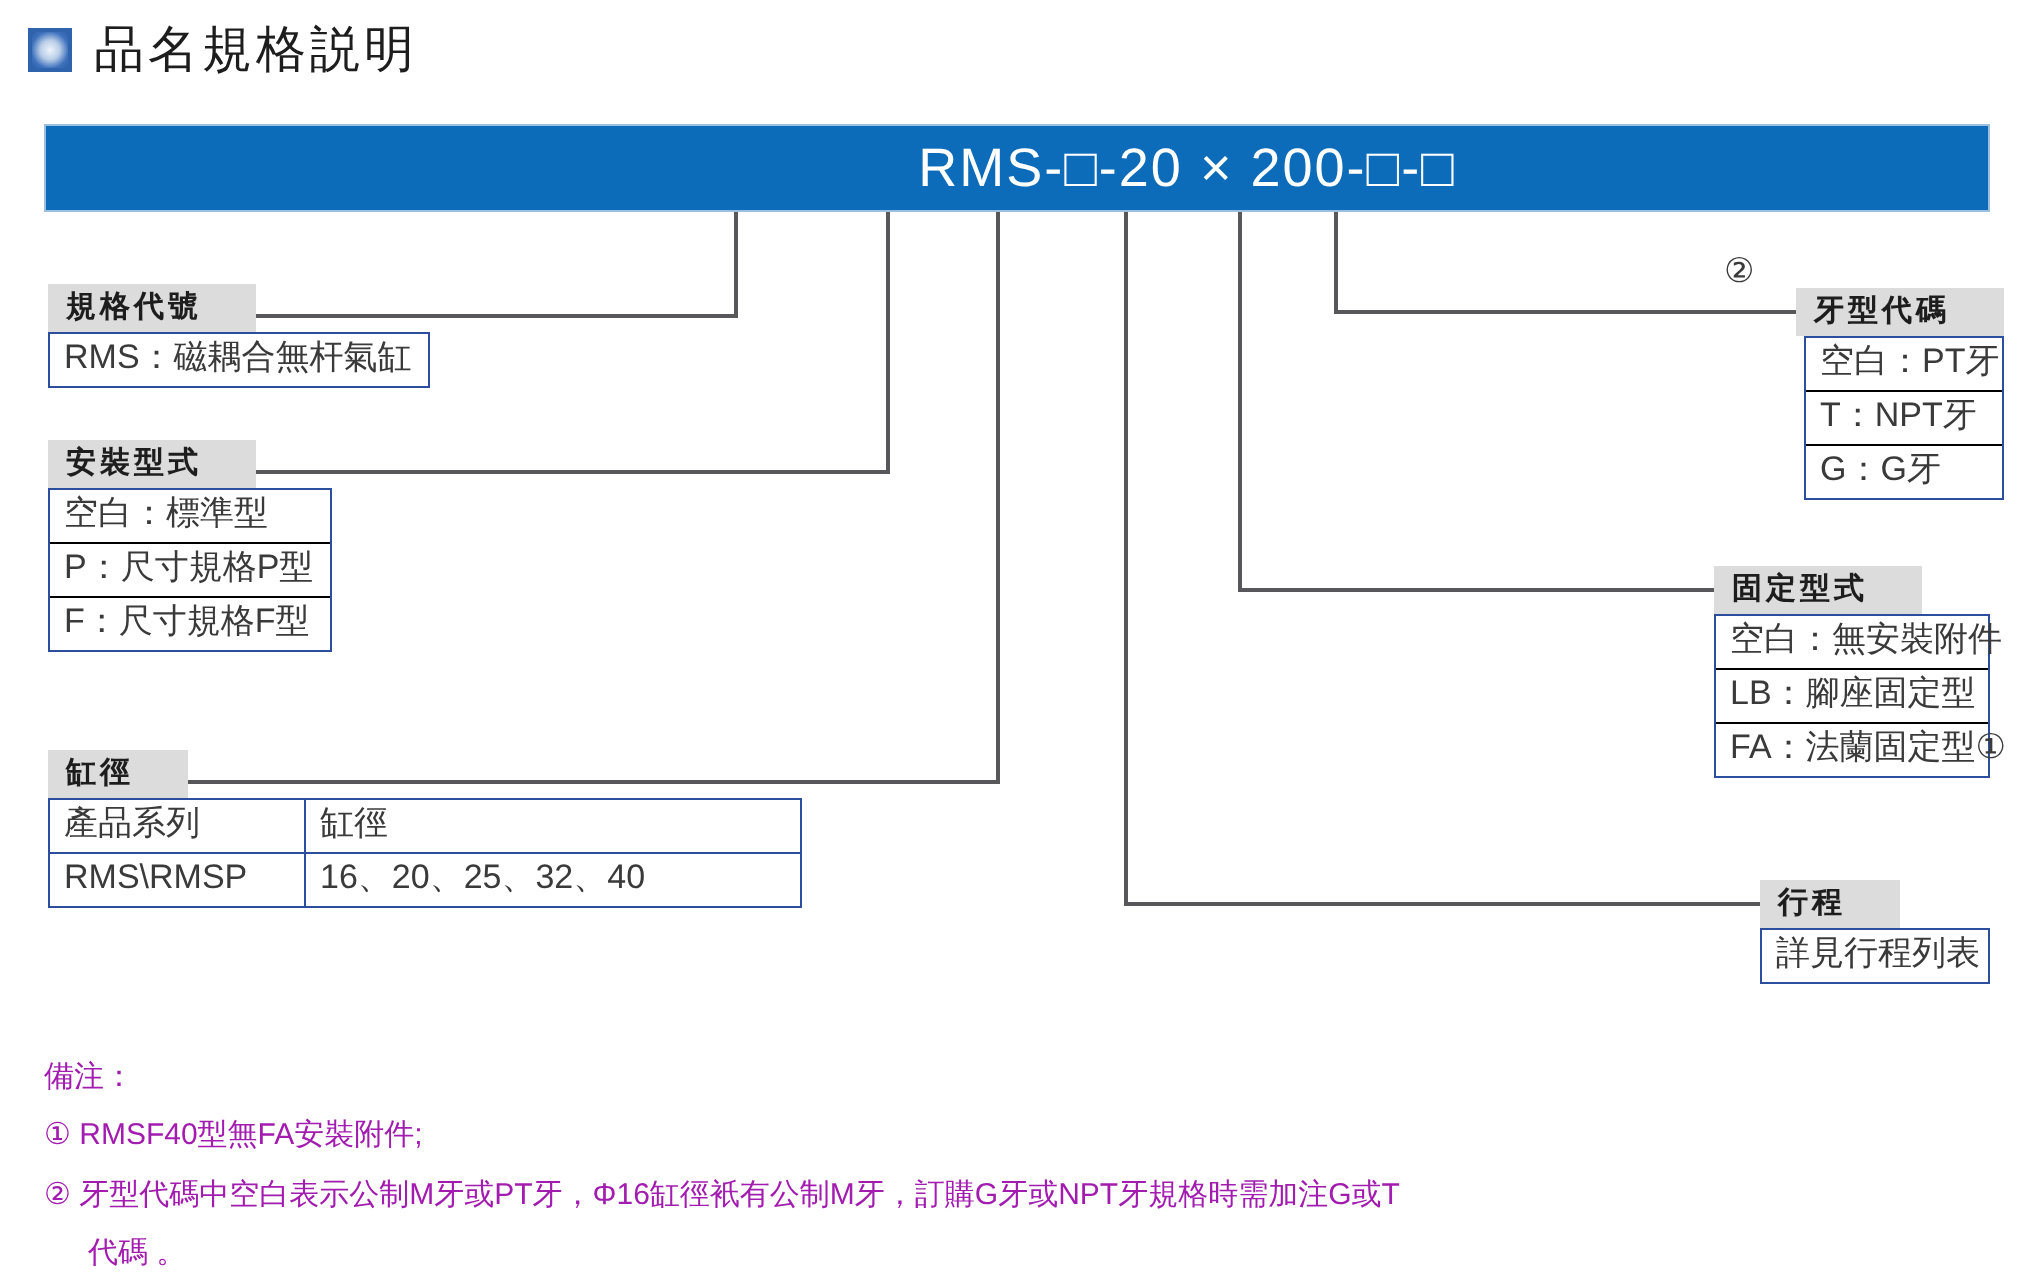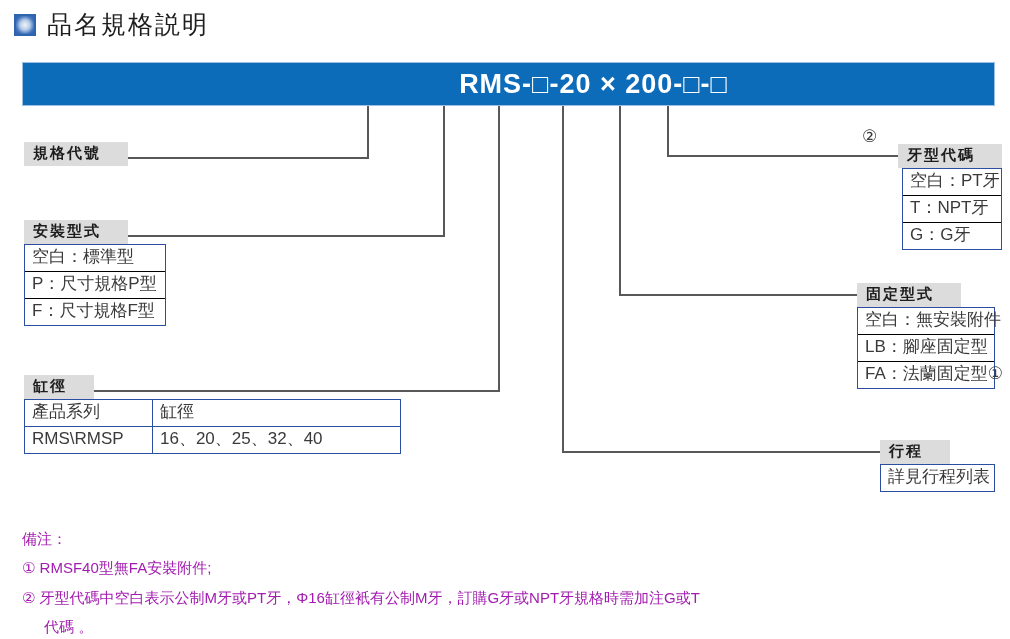--- a/index.html
+++ b/index.html
@@ -20,21 +20,21 @@
   }
   .title-text { font-size: 25px; color: #1d1d1d; letter-spacing: 2px; white-space: nowrap; }
 
   
   .banner {
     position: absolute; left: 22px; top: 62px; width: 973px; height: 44px;
     background: #0d6cb9; border: 1px solid #9cbfe0;
     display: flex; align-items: center; justify-content: center;
   }
   .banner-code {
-    color: #ffffff; font-size: 27px; font-weight: bold; letter-spacing: 1px;
+    color: #ffffff; font-size: 27px; font-weight: normal; letter-spacing: 1px;
     white-space: nowrap; transform: translateX(85px);
   }
 
   
   .leaders { position: absolute; left: 0; top: 0; width: 1010px; height: 639px; }
 
   
   .callout { position: absolute; }
   .cap {
     display: inline-block; background: #dcdcdc; color: #1d1d1d;
@@ -92,20 +92,23 @@
       <path d="M563,106 L563,452 L930,452"></path>
 
       <path d="M620,106 L620,295 L895,295"></path>
 
       <path d="M668,106 L668,156 L898,156"></path>
     </g>
   </svg>
 
   <div class="callout" style="left:24px; top:142px;">
     <div class="cap">規格代號</div>
+    <div class="opts">
+      <div class="opt">RMS：磁耦合無杆氣缸</div>
+    </div>
   </div>
 
   <div class="callout" style="left:24px; top:220px;">
     <div class="cap">安裝型式</div>
     <div class="opts">
       <div class="opt">空白：標準型</div>
       <div class="opt">P：尺寸規格P型</div>
       <div class="opt">F：尺寸規格F型</div>
     </div>
   </div>

